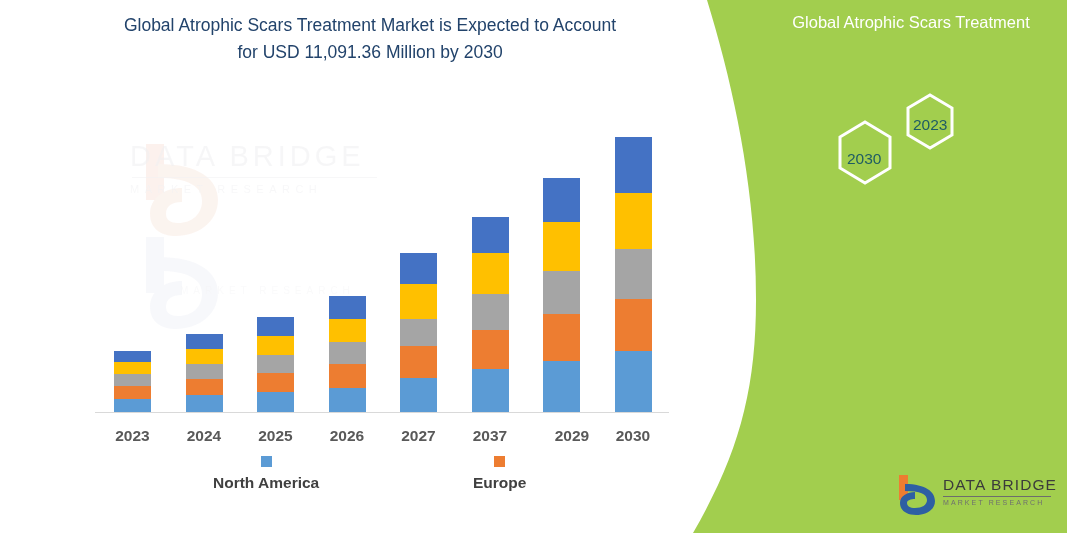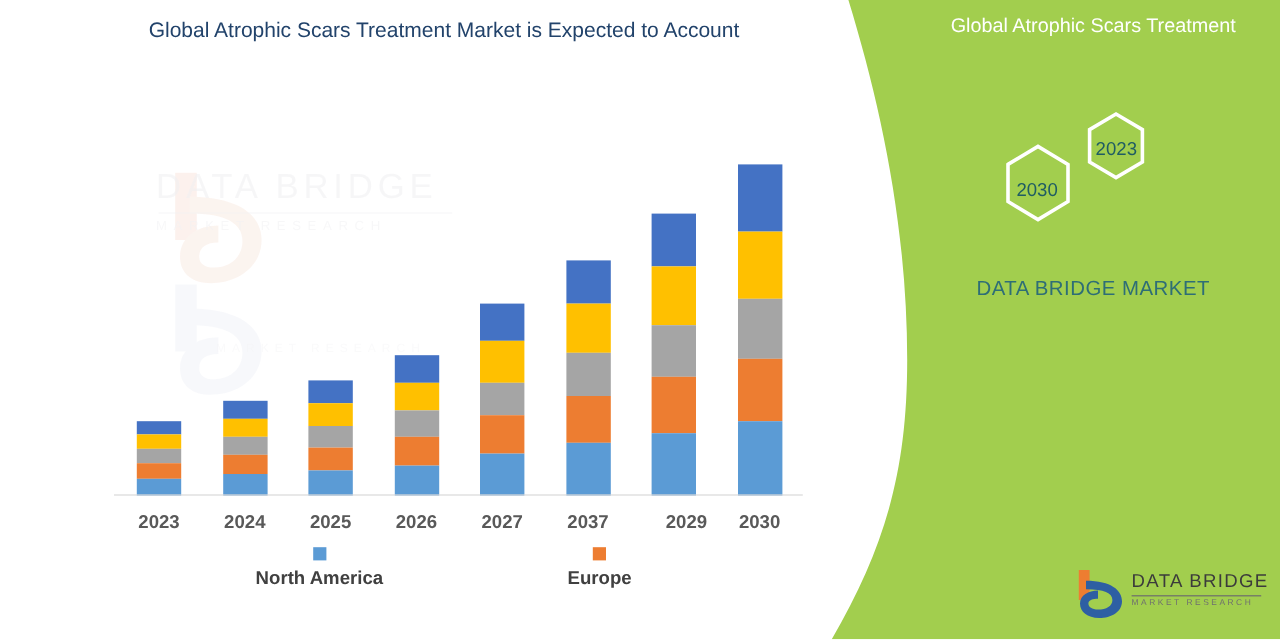--- a/index.html
+++ b/index.html
@@ -65,20 +65,21 @@
   .foot-right{position:absolute;left:400px;top:0;color:#3a3a3a;
     font-family:"Liberation Serif",serif;font-size:9px;white-space:nowrap;}
 </style>
 </head>
 <body>
 
 <div id="root">
 
   <div class="chart-title">
     <div>Global Atrophic Scars Treatment Market is Expected to Account</div>
+    <div>for USD 11,091.36 Million by 2030</div>
   </div>
 
   <div class="wm-b">
     <svg width="86" height="96" viewBox="0 0 86 96">
       <path d="M8 2 L26 2 L26 58 L8 58 Z" fill="#FBE9E2"></path>
       <path d="M20 22 C62 22 80 38 80 58 C80 80 60 94 38 94 C22 94 12 86 12 72 C12 56 26 46 44 46 L44 60 C34 60 28 64 28 72 C28 78 33 81 40 81 C54 81 64 72 64 59 C64 44 50 36 20 36 Z" fill="#FAEDE6"></path>
     </svg>
   </div>
   <div class="wm-b2">
     <svg width="86" height="96" viewBox="0 0 86 96">
@@ -188,21 +189,20 @@
       <div class="hexwrap">
         <svg width="200" height="110" viewBox="0 0 200 110">
           <polygon points="30,45 55,30 80,45 80,76 55,91 30,76" fill="none" stroke="#ffffff" stroke-width="3"></polygon>
           <polygon points="98,16 120,3 142,16 142,43 120,56 98,43" fill="none" stroke="#ffffff" stroke-width="3"></polygon>
         </svg>
         <span class="hex-label hex2030">2030</span>
         <span class="hex-label hex2023">2023</span>
       </div>
 
       <div class="dbmr-text">
-        <div>DATA BRIDGE MARKET</div>
       </div>
     </div>
   </div>
 
   <div class="logo">
     <div class="logo-mark">
       <svg width="42" height="42" viewBox="0 0 42 42">
         <path d="M4 1 L13 1 L13 26 L4 26 Z" fill="#ED7D31"></path>
         <path d="M10 10 C31 10 40 18 40 27 C40 36 31 41 21 41 C11 41 5 36 5 29 C5 22 12 18 20 18 L20 25 C16 25 12 26 12 29 C12 32 15 34 20 34 C27 34 32 31 32 26 C32 20 25 17 10 17 Z" fill="#2E5FA3"></path>
       </svg>

